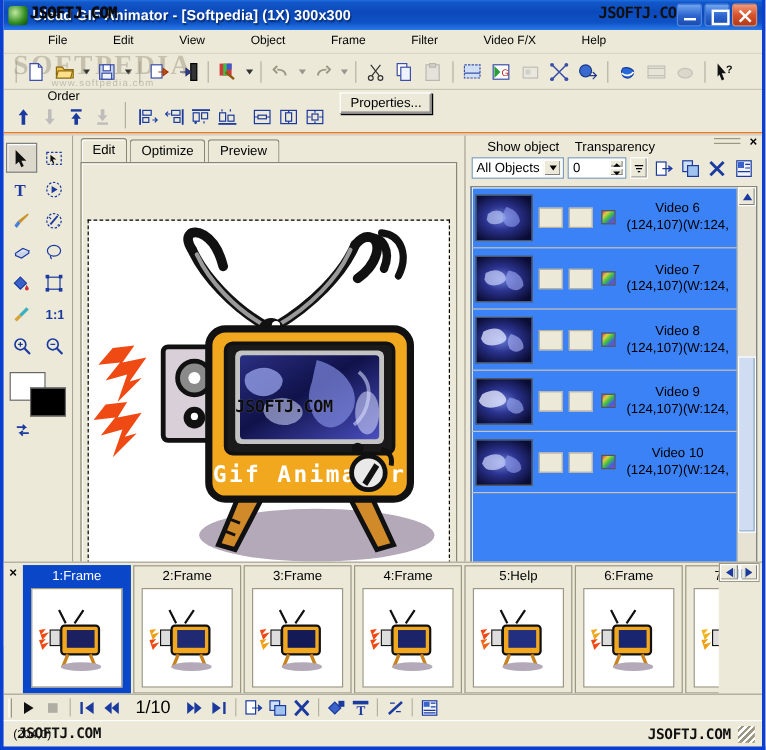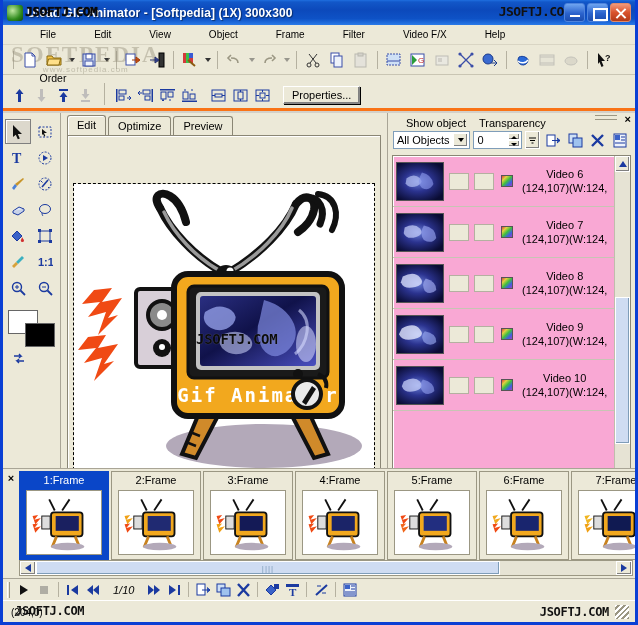--- a/index.html
+++ b/index.html
@@ -114,36 +114,36 @@
     color: rgba(150,145,125,.45); pointer-events: none; white-space: nowrap;
   }
   .wm-softpedia small {
     display:block; font-family:"Liberation Sans",sans-serif;
     font-size: 8px; letter-spacing: 1px; font-weight: normal;
     color: rgba(150,145,125,.5); margin-top:-3px;
   }
 
   
   .alignbar {
-    height: 36px; background: #ece9d8; border-bottom: 3px solid #f97316;
+    height: 36px; background: #ece9d8; border-bottom: 1px solid #f97316;
     display: flex; align-items: flex-end; padding: 0 6px 3px 6px; position: relative;
   }
   .grp { display: flex; flex-direction: column; }
   .grp-label { font-size: 10.5px; color:#000; margin-bottom:1px; padding-left:1px; }
   .grp-row { display: flex; align-items: center; gap: 1px; }
   .ibtn {
     width: 21px; height: 20px; display:flex; align-items:center; justify-content:center;
     border:1px solid transparent; border-radius:2px;
   }
   .vsep { width:1px; height:22px; background:#b5b1a0; margin:0 8px; align-self:flex-end; }
   .propbtn {
     font-size: 11px; padding: 2px 8px; background:#ece9d8;
     border:1px solid #888; border-top-color:#fff; border-left-color:#fff;
     box-shadow: inset -1px -1px 0 #808080, 1px 1px 0 #000;
-    margin-left: 10px; margin-bottom: 1px; white-space:nowrap;
+    margin-left: 10px; margin-bottom: 12px; white-space:nowrap;
   }
   .chkwrap { display:flex; align-items:center; gap:5px; margin-left:14px; margin-bottom:3px; }
   .chkbox {
     width:12px; height:12px; background:#fff;
     border:1px solid #808080; box-shadow: inset 1px 1px 0 #404040, inset -1px -1px 0 #fff;
   }
   .chklabel { font-size: 11px; white-space:nowrap; }
 
   
   .main {
@@ -252,21 +252,21 @@
     width:17px; height:18px; background:#ece9d8; border:1px solid #fff;
     box-shadow: inset -1px -1px 0 #808080; display:flex;
     align-items:center; justify-content:center;
   }
   .iconbtn {
     width:21px; height:20px; display:flex; align-items:center; justify-content:center;
     border:1px solid transparent; border-radius:2px;
   }
 
   .objlist-outer {
-    flex:1; margin: 3px 4px 2px 4px; background:#f9a8d4;
+    flex:1; margin: 3px 4px 2px 4px; background:#3b82f6;
     border:1px solid #8a8675; box-shadow: inset 1px 1px 0 #fff;
     position:relative; overflow:hidden; display:flex;
   }
   .objlist { flex:1; overflow:hidden; }
   .objrow {
     display:flex; align-items:center; height:51px; padding:0 3px;
     border-bottom:1px solid #c8c4b4;
   }
   .othumb {
     width:48px; height:39px; flex:0 0 auto; border:1px solid #555;
@@ -321,21 +321,21 @@
   
   .framestrip {
     position:absolute; left:0; right:0; bottom:44px; height:110px;
     background:#ece9d8; border-top:1px solid #a9a596;
     display:flex; align-items:stretch;
   }
   .fs-close {
     width:16px; display:flex; align-items:flex-start; justify-content:center;
     padding-top:3px; font-size:11px; font-weight:bold; flex:0 0 auto;
   }
-  .fs-inner { flex:1; display:flex; flex-direction:column; min-width:0; }
+  .fs-inner { flex:1; display:flex; flex-direction:row; min-width:0; }
   .frames {
     flex:1; display:flex; gap:0; overflow:hidden; padding:2px 0 0 0;
   }
   .frame {
     width:90px; flex:0 0 auto; border:1px solid #9b9783; margin-right:2px;
     background:#ece9d8; display:flex; flex-direction:column; overflow:hidden;
   }
   .frame.sel { background:#0a46c8; border-color:#0a46c8; }
   .frame .fl { font-size:11px; padding:2px 4px; color:#000; white-space:nowrap; }
   .frame.sel .fl { color:#fff; }
@@ -347,21 +347,21 @@
   
   .playbar {
     position:absolute; left:0; right:0; bottom:22px; height:22px;
     background:#ece9d8; border-top:1px solid #a9a596;
     display:flex; align-items:center; padding-left:4px;
   }
   .pbbtn {
     width:20px; height:18px; display:flex; align-items:center; justify-content:center;
     border:1px solid transparent; border-radius:2px;
   }
-  .framecount { font-size:11px; padding:0 10px; white-space:nowrap;font-style:italic; }
+  .framecount { font-size:15px; padding:0 10px; white-space:nowrap; }
   .psep { width:1px; height:15px; background:#b5b1a0; margin:0 4px; flex:0 0 auto;}
   .gripv { width:3px; height:16px; border-left:1px solid #fff; border-right:1px solid #9b9783; margin-right:4px;}
 
   
   .statusbar {
     position:absolute; left:0; right:0; bottom:0; height:22px;
     background:#ece9d8; border-top:1px solid #fff;
     display:flex; align-items:center; padding:0 6px;
     font-size:11px; position:absolute;
   }
@@ -1068,21 +1068,21 @@
                 <rect x="16" y="24" width="9" height="14" fill="#ddd" stroke="#111"></rect>
                 <path d="M6 24l6-1-4 5 7-2-6 7z" fill="#f04a14"></path>
                 <path d="M6 33l6-1-4 5 7-2-6 7z" fill="#f04a14"></path>
                 <path d="M32 46l-5 12M52 46l5 12" stroke="#c8821e" stroke-width="3"></path>
                 <ellipse cx="44" cy="57" rx="18" ry="4" fill="#b3a9b9"></ellipse>
               </svg>
           </div>
         </div>
 
         <div class="frame">
-          <div class="fl">5:Frame</div>
+          <div class="fl">5:Help</div>
           <div class="fthumb">
             <svg viewBox="0 0 80 62" width="100%" height="100%">
                 <path d="M30 18 L24 6 M38 18 L46 6" stroke="#111" stroke-width="2"></path>
                 <rect x="26" y="20" width="34" height="26" rx="3" fill="#f2a81e" stroke="#111" stroke-width="2"></rect>
                 <rect x="31" y="24" width="25" height="16" fill="#222e80"></rect>
                 <rect x="16" y="24" width="9" height="14" fill="#ddd" stroke="#111"></rect>
                 <path d="M6 24l6-1-4 5 7-2-6 7z" fill="#f04a14"></path>
                 <path d="M6 33l6-1-4 5 7-2-6 7z" fill="#f0661a"></path>
                 <path d="M32 46l-5 12M52 46l5 12" stroke="#c8821e" stroke-width="3"></path>
                 <ellipse cx="44" cy="57" rx="18" ry="4" fill="#b3a9b9"></ellipse>

